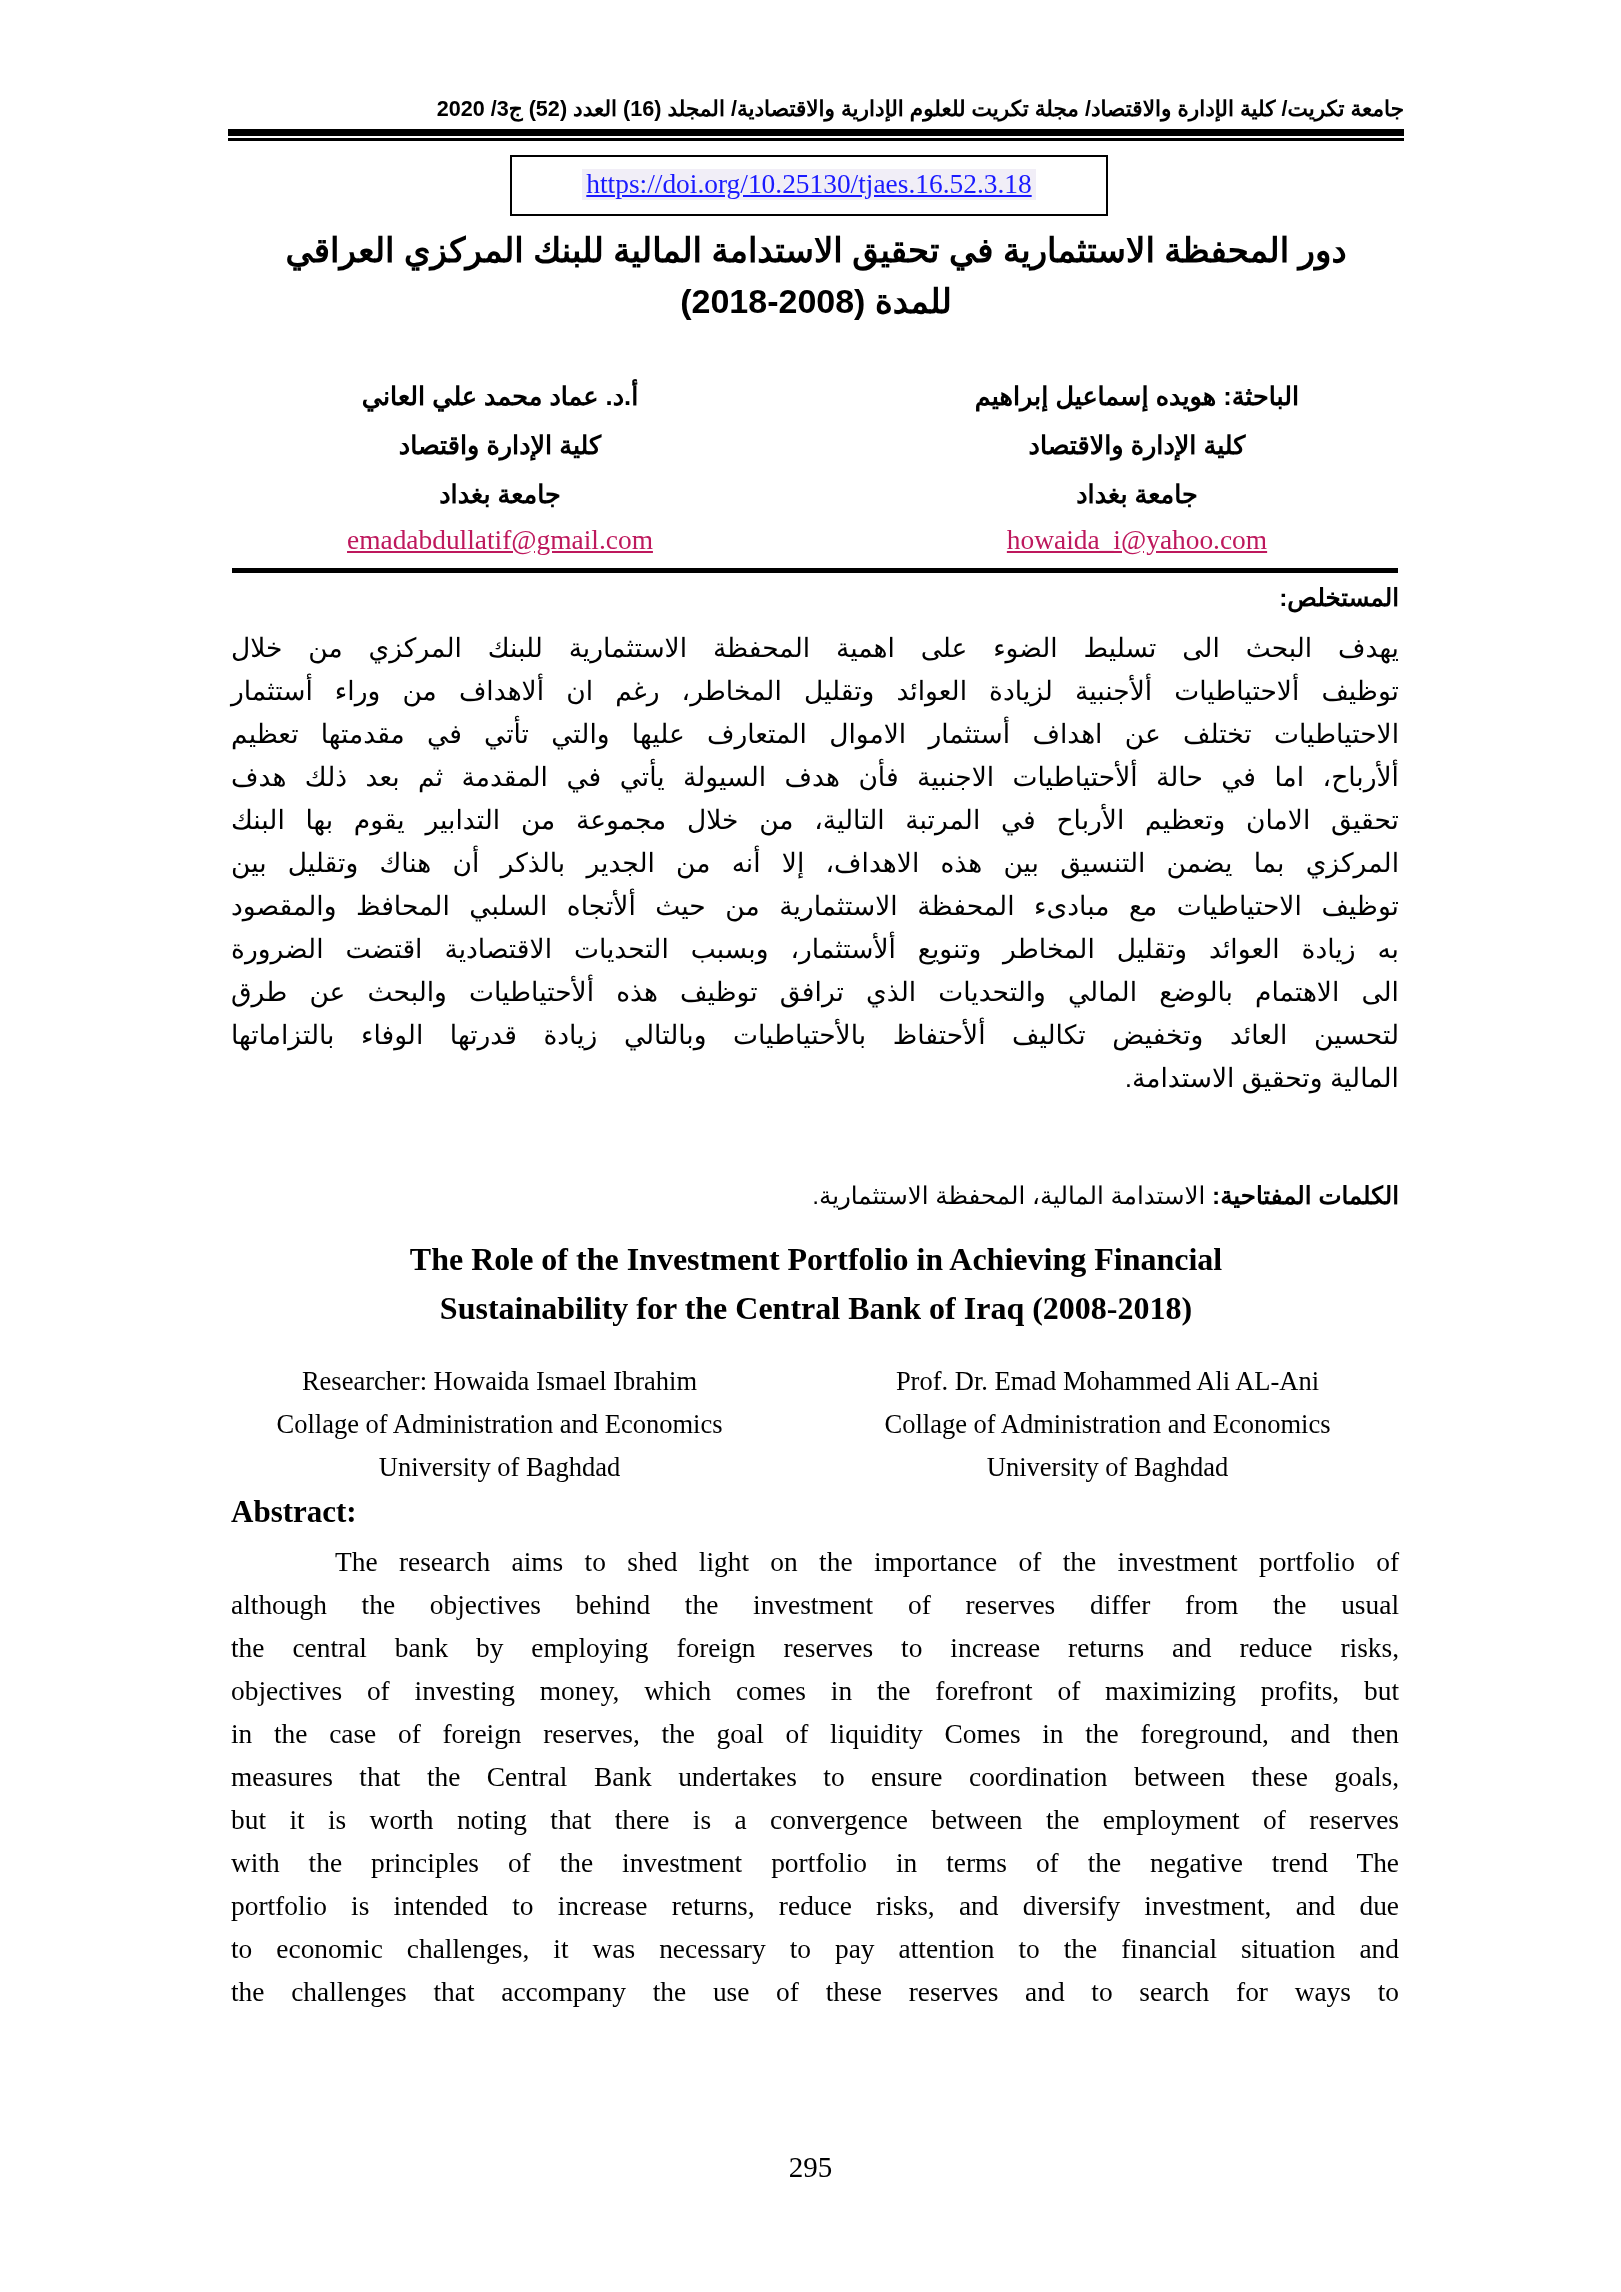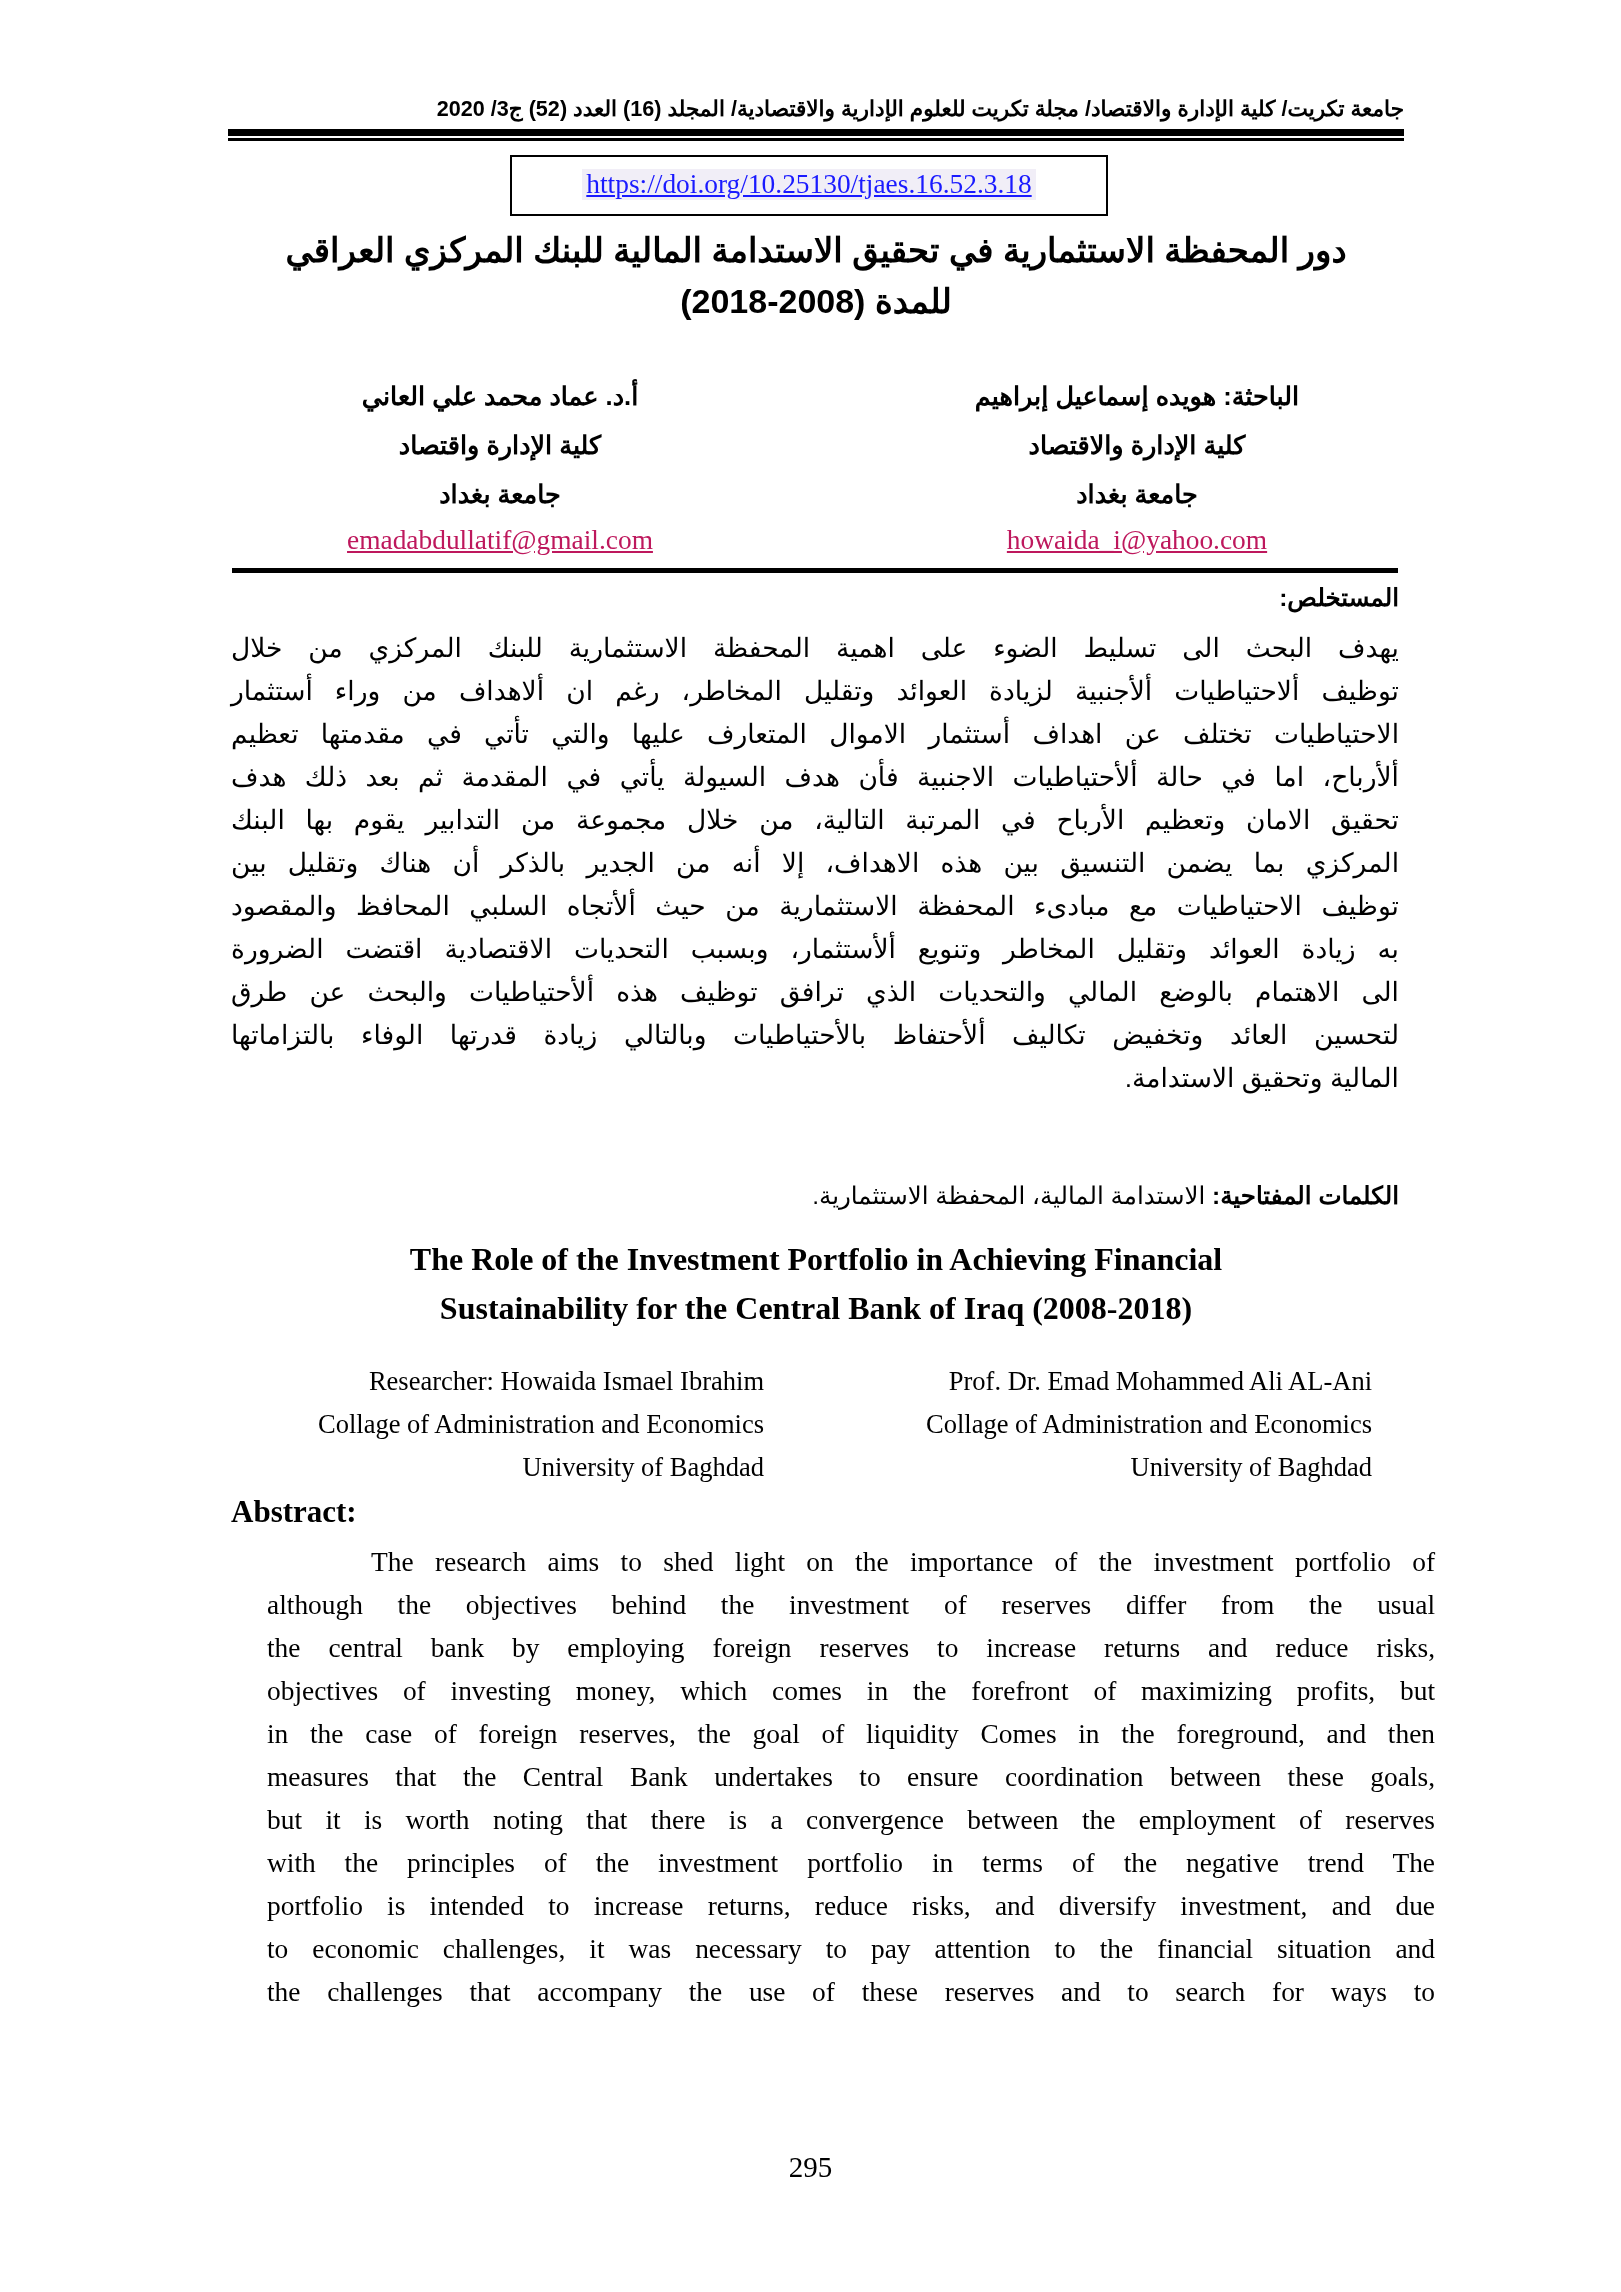--- a/index.html
+++ b/index.html
@@ -60,33 +60,33 @@
       font-family: "Liberation Sans", sans-serif; font-size: 24.5px; line-height: 39px;
     }
     .ar-keywords b { font-weight: bold; }
 
     .en-title {
       position: absolute; left: 228px; width: 1176px; top: 1235px; text-align: center;
       font-family: "Liberation Serif", serif; font-weight: bold; font-size: 32px; line-height: 49px;
     }
 
     .en-author {
-      position: absolute; top: 1360px; width: 529px; text-align: right;
+      position: absolute; top: 1360px; width: 529px; text-align: center;
       font-family: "Liberation Serif", serif; font-size: 26.5px; line-height: 43px;
     }
     .en-author.left { left: 235px; }
     .en-author.right { left: 843px; }
 
     .en-abs-label {
       position: absolute; left: 231px; top: 1492px;
       font-family: "Liberation Serif", serif; font-weight: bold; font-size: 31px; line-height: 39px;
     }
     .en-abstract {
       position: absolute; left: 231px; width: 1168px; top: 1541px;
-      font-family: "Liberation Serif", serif; font-size: 27.4px; line-height: 43px; margin-left: 36px;
+      font-family: "Liberation Serif", serif; font-size: 27.4px; line-height: 43px;
     }
     .en-abstract .line { display: block; white-space: nowrap; text-align: justify; text-align-last: justify; }
     .en-abstract .line.first { padding-left: 104px; }
 
     .page-number {
       position: absolute; left: 0; width: 1621px; top: 2151px; text-align: center;
       font-family: "Liberation Serif", serif; font-size: 29px;
     }
   </style>
 </head>

